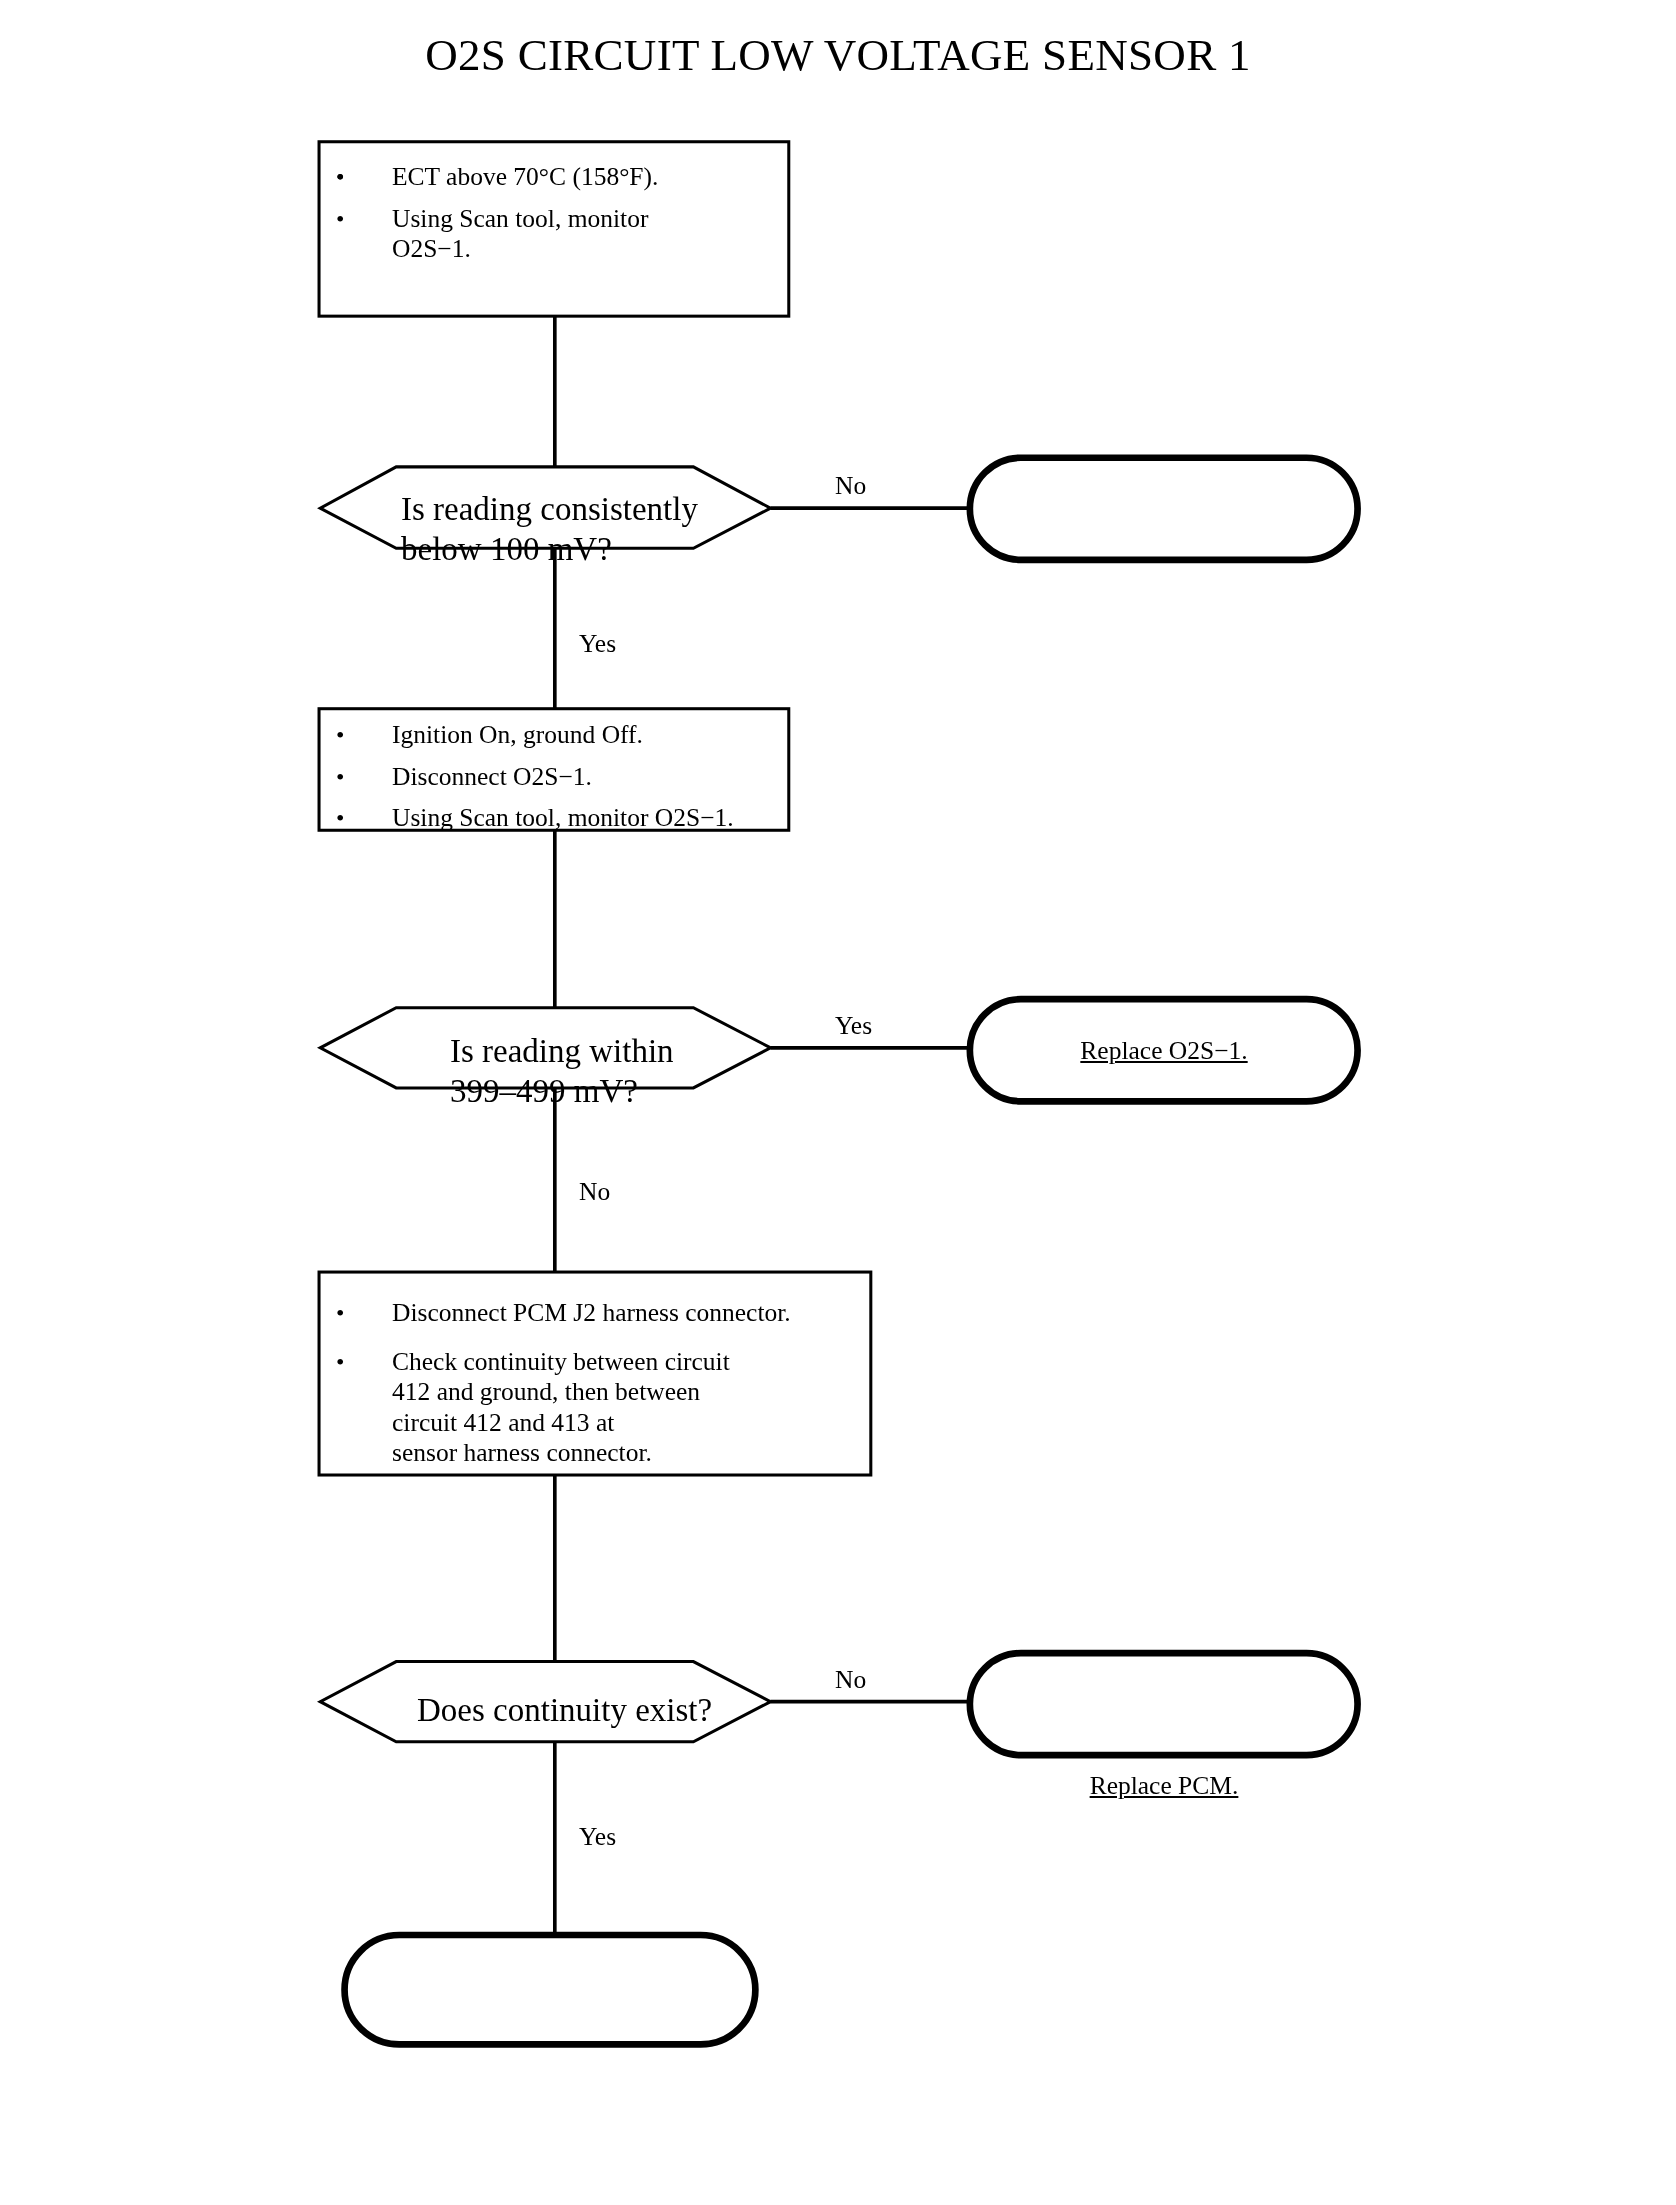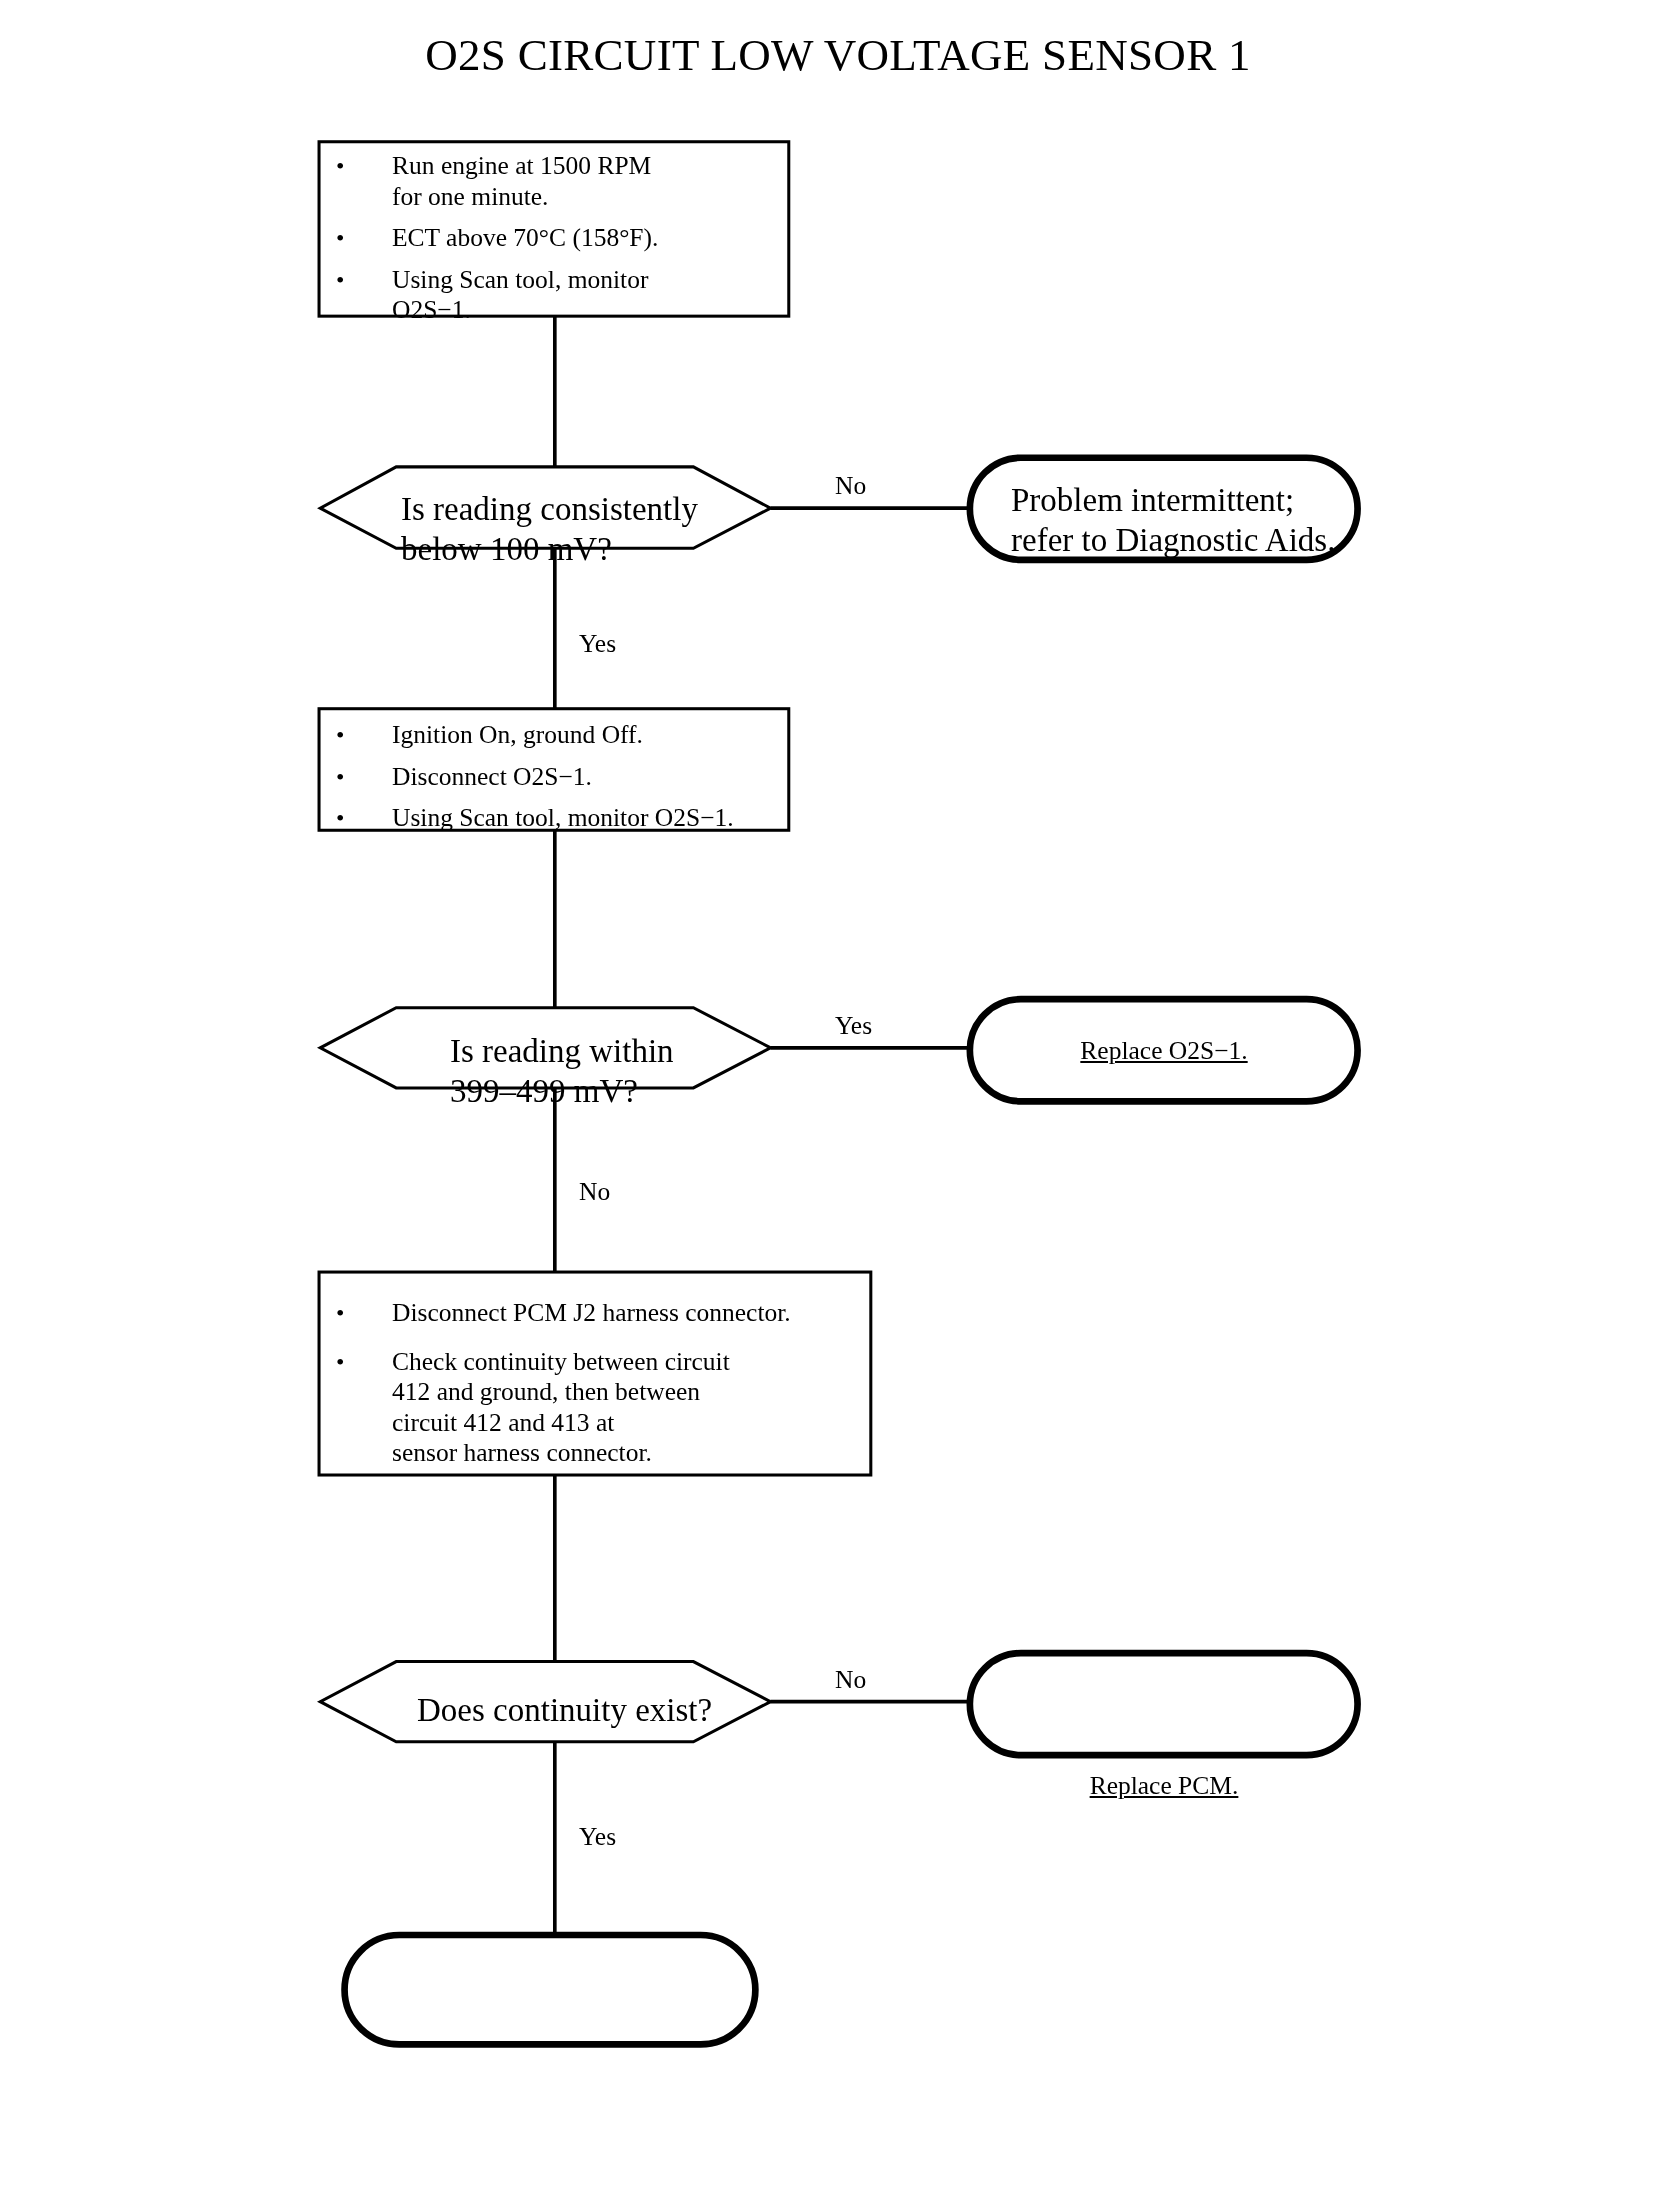--- a/index.html
+++ b/index.html
@@ -152,42 +152,38 @@
     <rect class="shape-fill" x="567" y="3184" width="676" height="180" rx="90" ry="90"></rect>
     <rect class="thick-stroke" x="567" y="3184" width="676" height="180" rx="90" ry="90"></rect>
   </svg>
 
   <div class="title">O2S CIRCUIT LOW VOLTAGE SENSOR 1</div>
 
   <div class="txt" style="left:319px; top:151px; width:470px;">
     <ul class="bullet-list">
       <li>
         <span class="bul">•</span>
-        <span class="btext">Run engine at 1500 RPM
-for one minute.</span>
       </li>
       <li>
         <span class="bul">•</span>
         <span class="btext">ECT above 70°C (158°F).</span>
       </li>
       <li>
         <span class="bul">•</span>
         <span class="btext">Using Scan tool, monitor
 O2S−1.</span>
       </li>
     </ul>
   </div>
 
   <div class="left-txt" style="left:401px; top:489px; width:340px;">Is reading consistently
 below 100 mV?</div>
 
   <div class="branch-lbl" style="left:835px; top:473px;">No</div>
 
-  <div class="left-txt" style="left:1011px; top:480px; width:340px;">Problem intermittent;
-refer to Diagnostic Aids.</div>
 
   <div class="branch-lbl" style="left:579px; top:631px;">Yes</div>
 
   <div class="txt" style="left:319px; top:720px; width:470px;">
     <ul class="bullet-list">
       <li>
         <span class="bul">•</span>
         <span class="btext">Ignition On, ground Off.</span>
       </li>
       <li>

